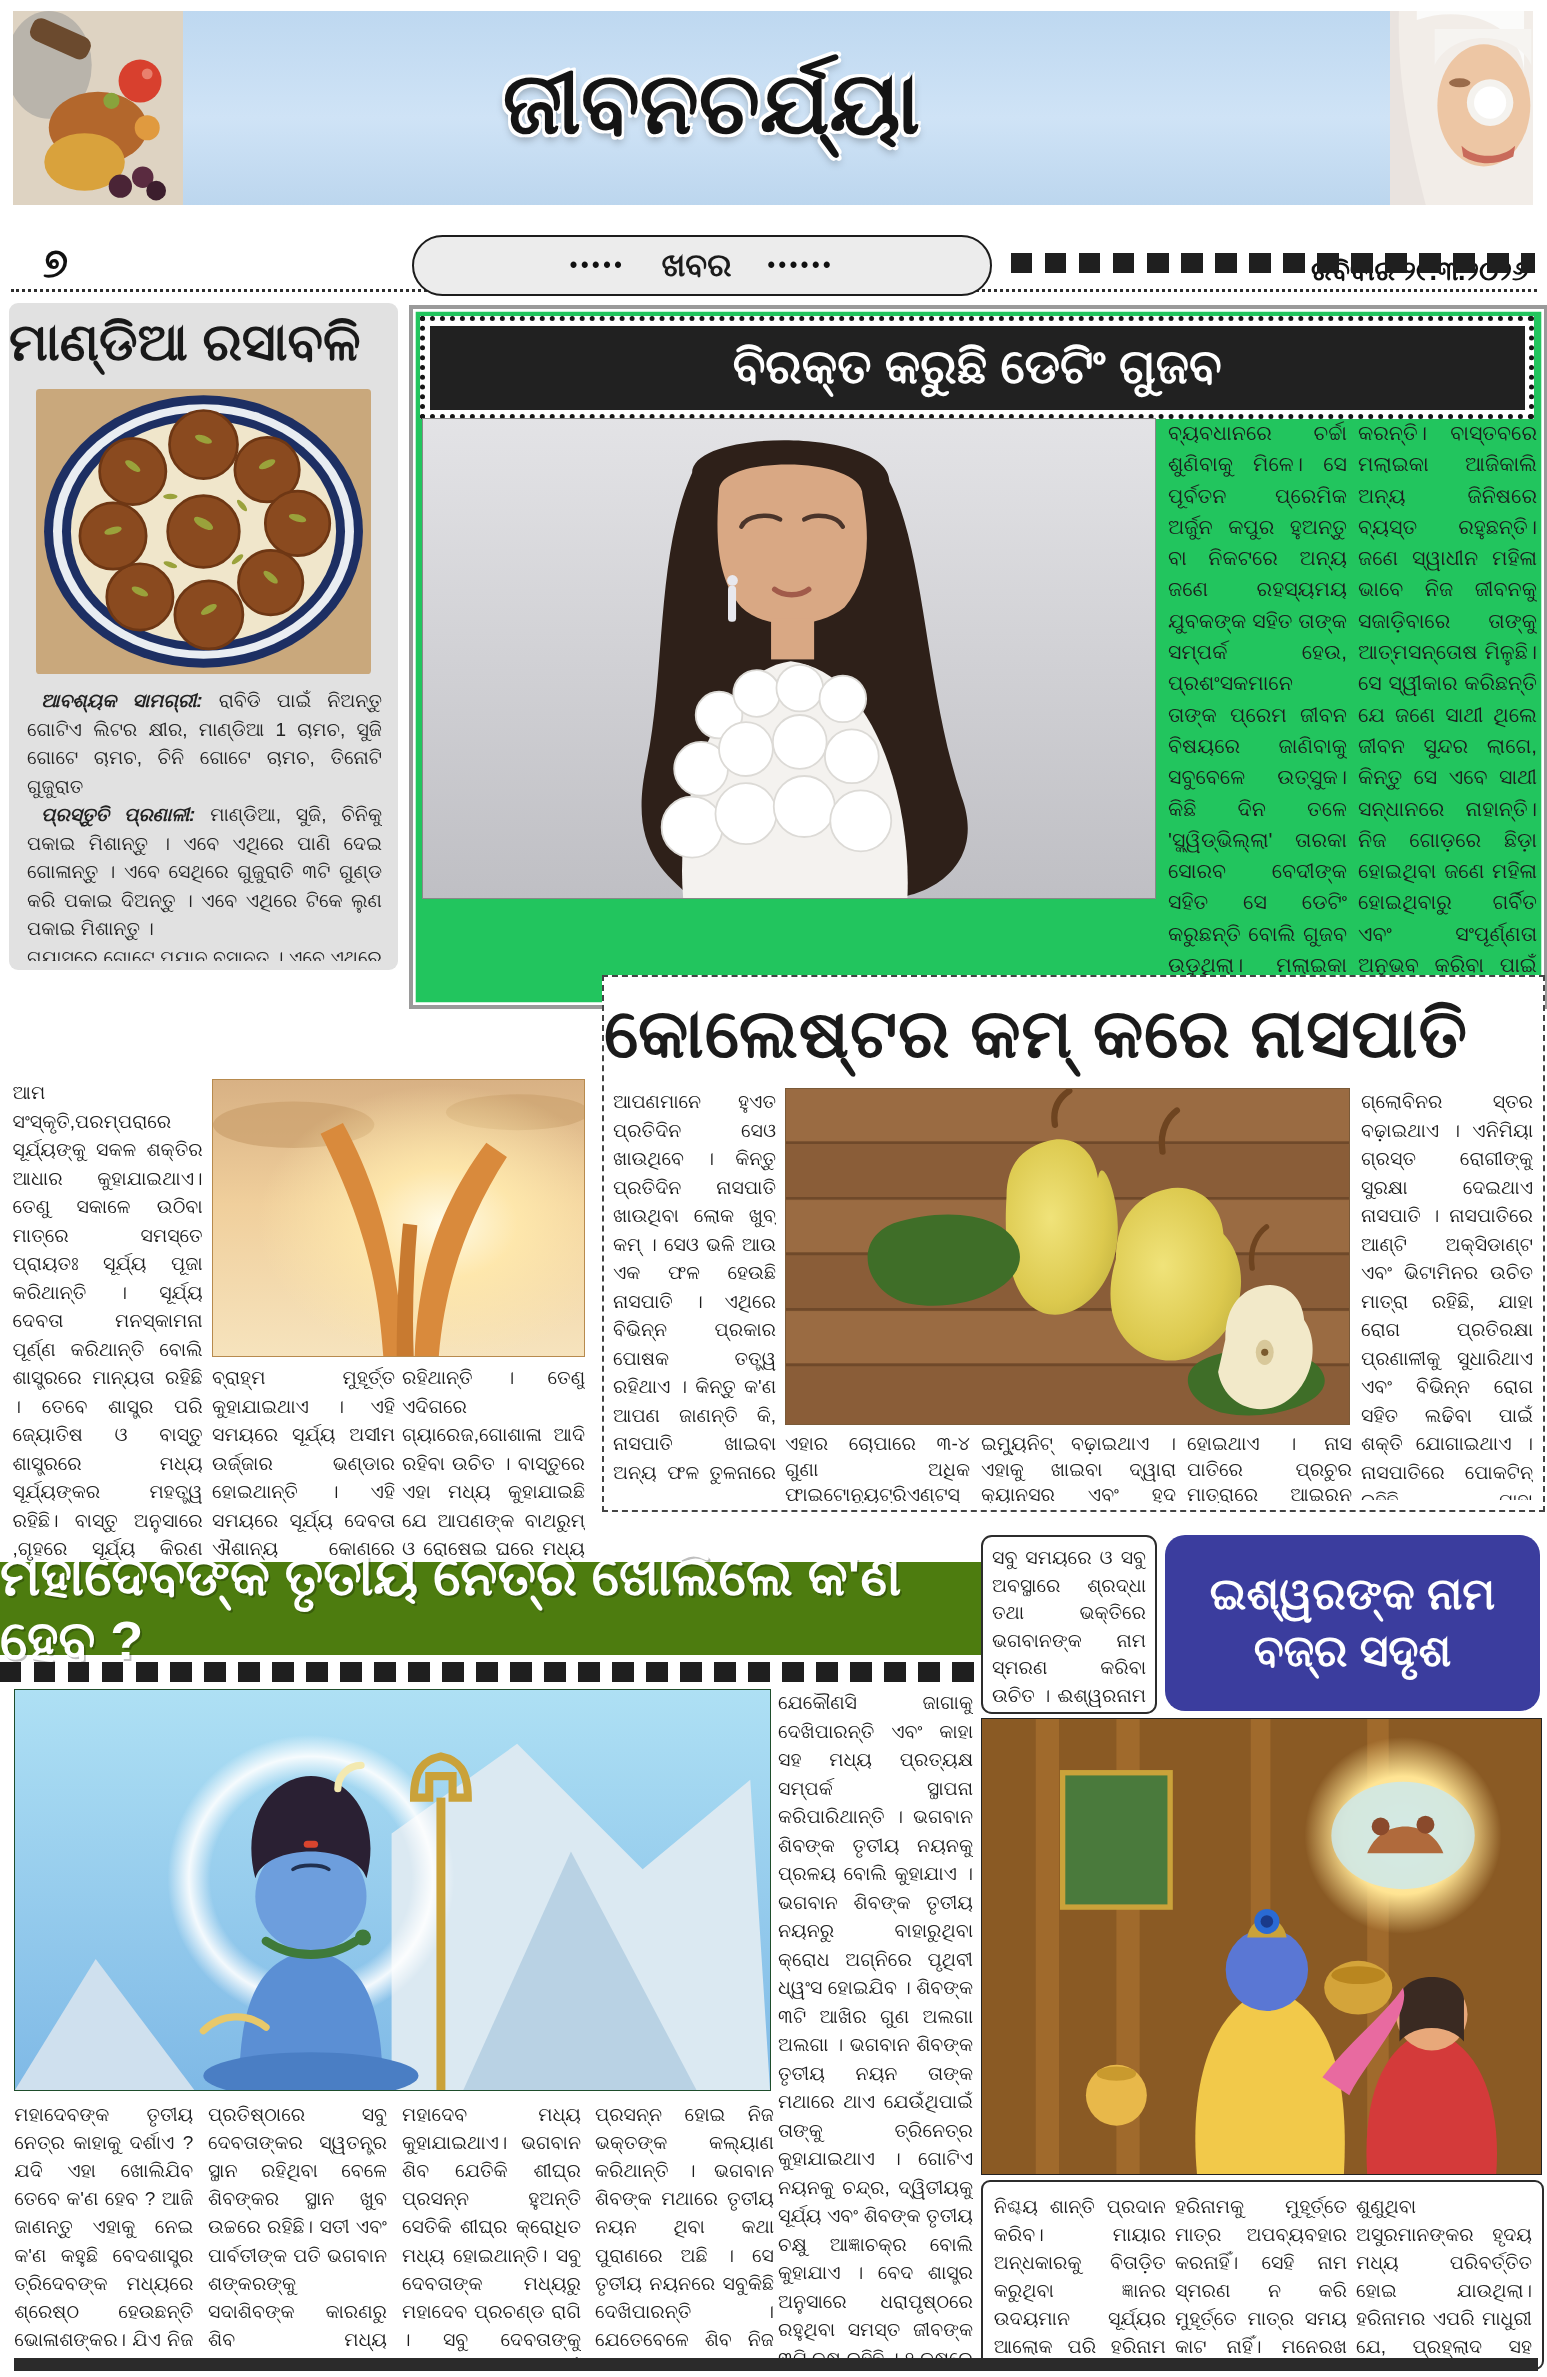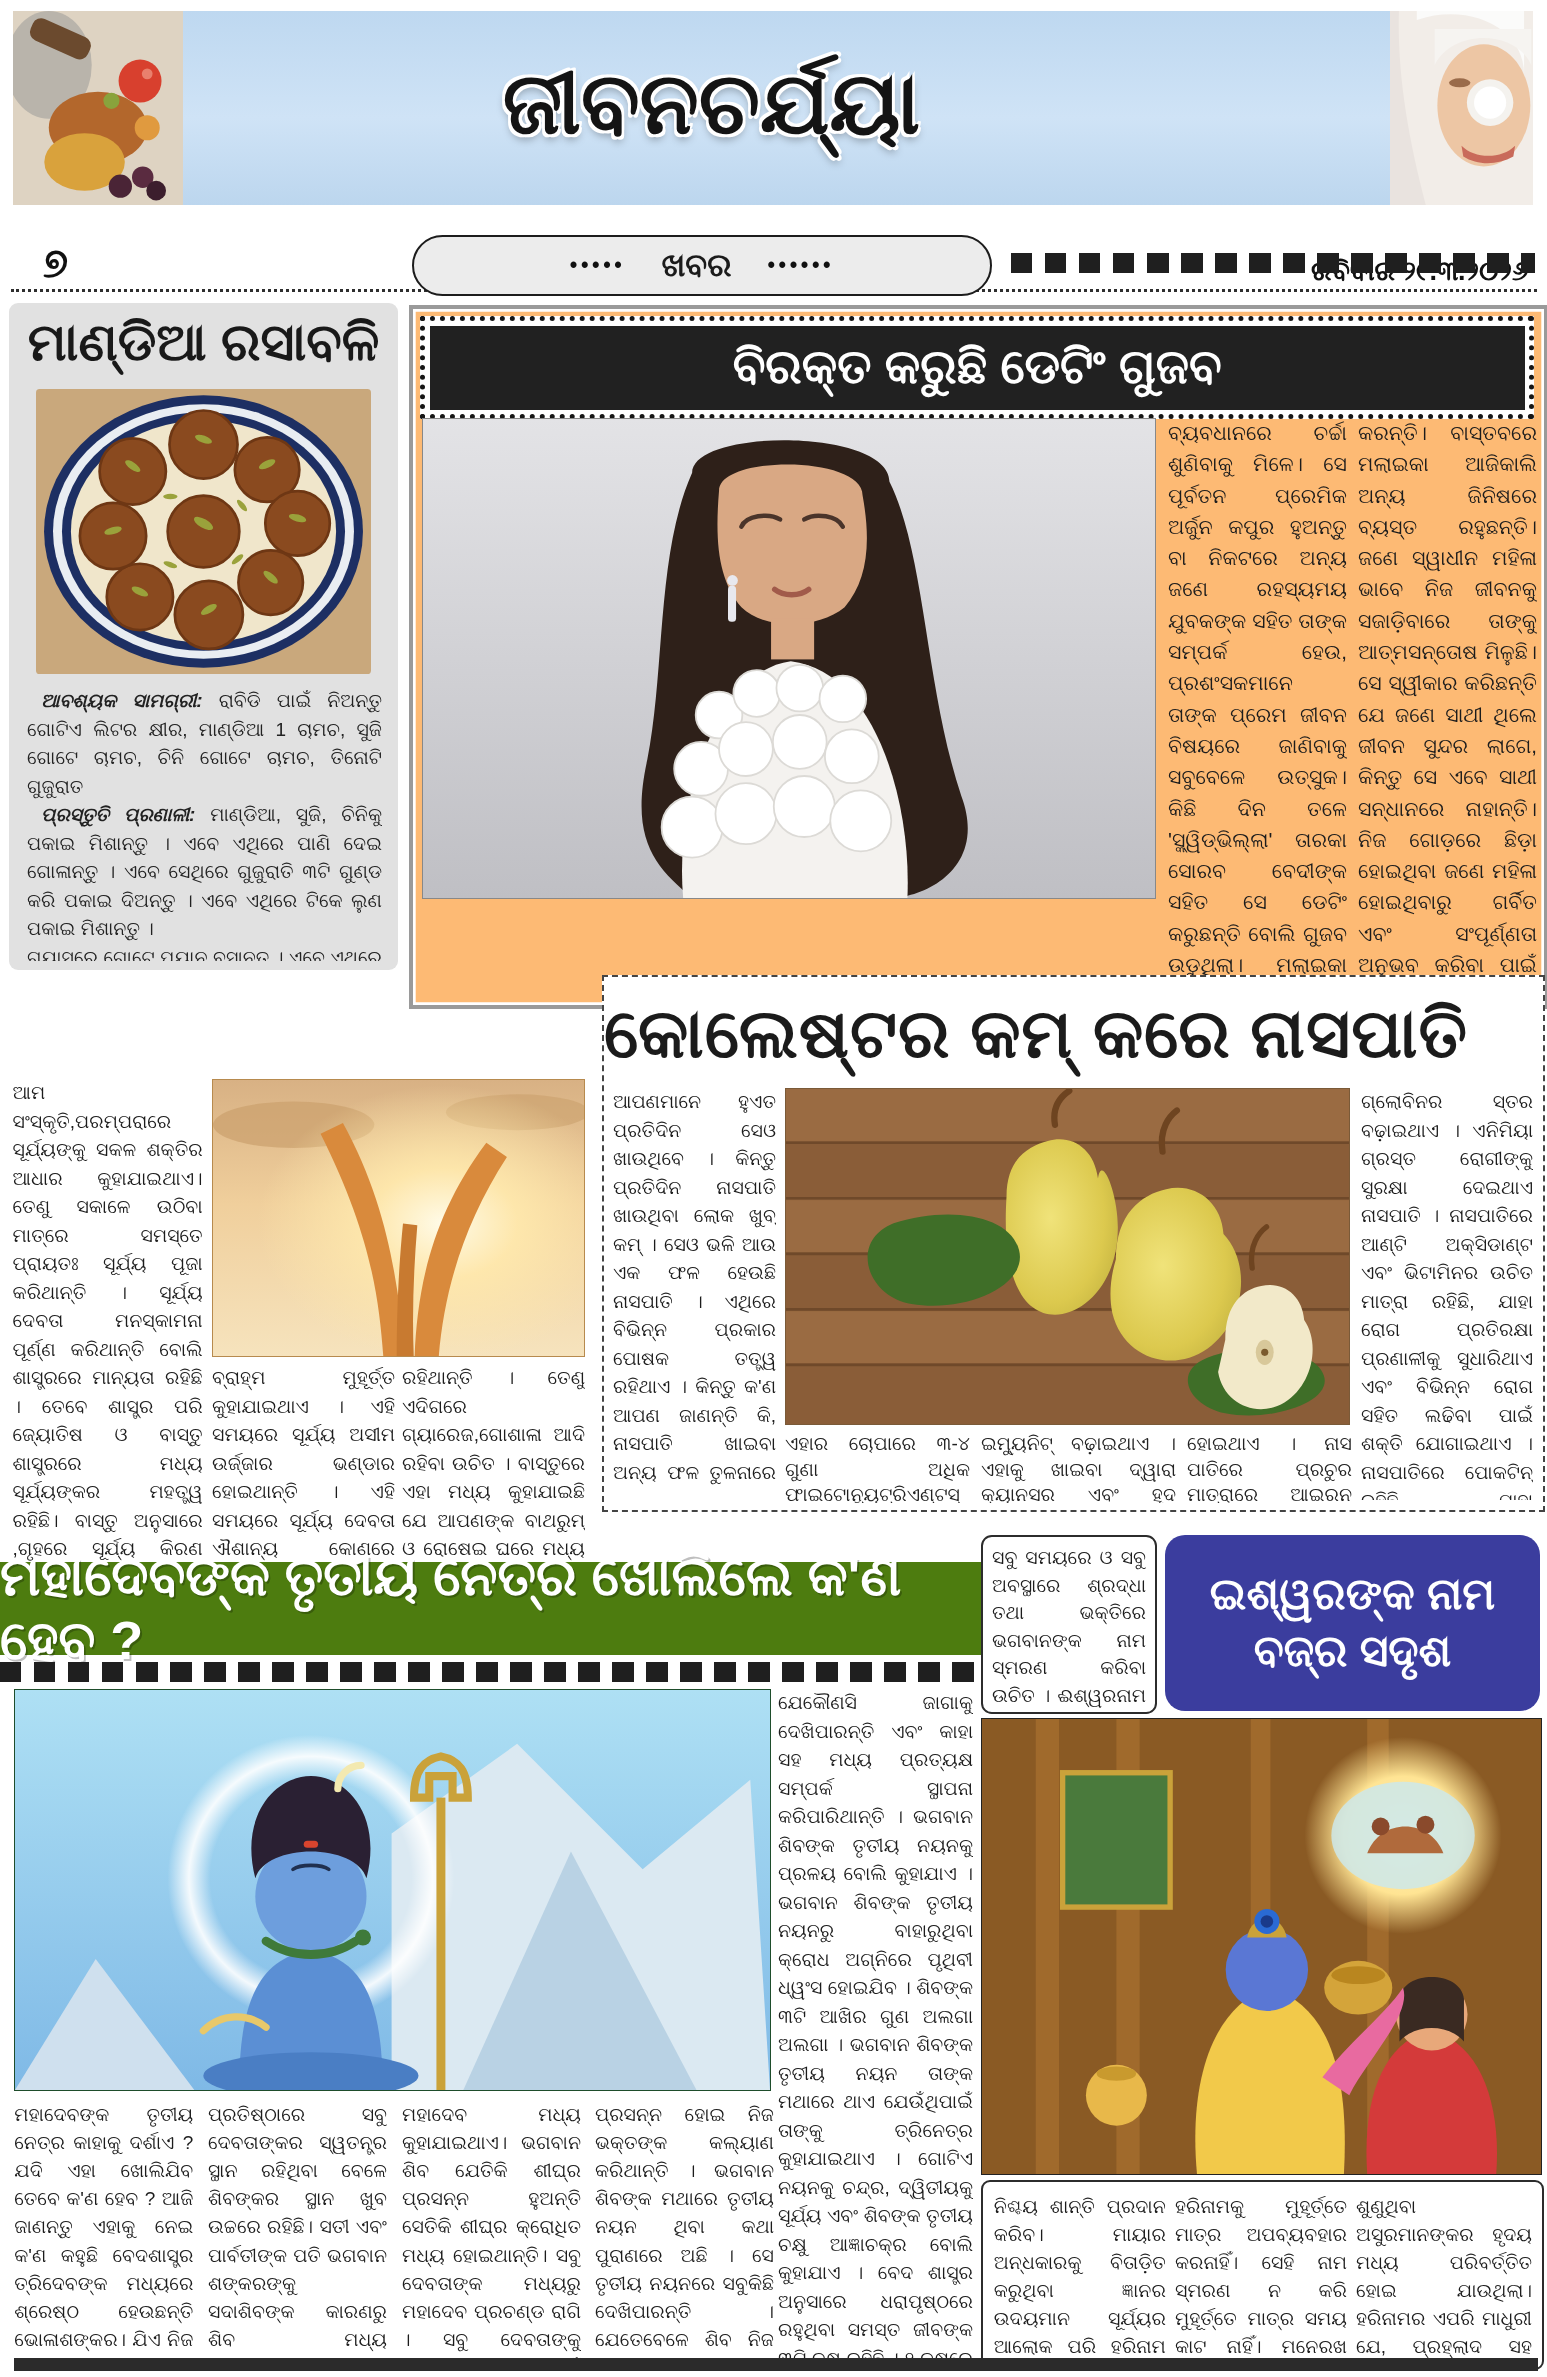--- a/index.html
+++ b/index.html
@@ -13,34 +13,34 @@
   
   .masthead{left:13.4px;top:10.8px;width:1520px;height:194px;background:linear-gradient(180deg,#bed8f0 0%,#cfe3f6 55%,#bcd6ee 100%);}
   .masthead-title{left:0;top:43px;width:1396px;text-align:center;font-size:86px;font-weight:bold;color:#141414;
     text-shadow:-2.7px -2.7px 0 #fff,2.7px -2.7px 0 #fff,-2.7px 2.7px 0 #fff,2.7px 2.7px 0 #fff,0 5.4px 9px rgba(0,0,0,.35);}
   .dateline-num{left:43px;top:240px;font-size:41px;font-weight:bold;color:#111;}
   .dateline-date{right:18px;top:256px;font-size:27px;font-weight:bold;color:#111;}
   .dot-sep{left:10.8px;top:289px;width:1526px;border-top:3.6px dotted #2e2e2e;}
 
   
   .recipe-card{left:9px;top:303px;width:389px;height:667px;background:#e1e1e1;border-radius:9px;}
-  .recipe-headline{left:0;top:9px;width:389px;text-align:center;font-size:52px;font-weight:bold;color:#191919;}
+  .recipe-headline{left:0;top:9px;width:389px;font-size:52px;font-weight:bold;color:#191919;}
   .recipe-photo{left:27px;top:86px;width:335px;height:285px;border-radius:3.6px;overflow:hidden;}
   .recipe-body{left:18px;top:384px;width:355px;height:274px;font-size:19px;line-height:1.5;color:#222;}
   .lead-label{font-weight:bold;font-style:italic;margin-left:14px;}
 
   
   .khabar-pill{left:412px;top:235px;width:576px;height:57px;background:#ececec;border:2.7px solid #1c1c1c;border-radius:30.5px;
     display:flex;align-items:center;justify-content:center;gap:36px;font-size:32px;font-weight:bold;color:#1b1b1b;}
   .khabar-dots{font-size:21.5px;letter-spacing:3.6px;color:#111;}
   .sq-dashes{height:20px;background:repeating-linear-gradient(90deg,#1f1f1f 0 21.5px,transparent 21.5px 34px);}
   .dash-top{left:1011px;top:253px;width:524px;}
 
   
-  .news-box{left:409px;top:305px;width:1131px;height:696px;border:4.5px solid #9a9a9a;box-shadow:inset 0 0 0 2.7px #fff;background:#fdba74;}
+  .news-box{left:409px;top:305px;width:1131px;height:696px;border:4.5px solid #9a9a9a;box-shadow:inset 0 0 0 2.7px #fff;background:#22c55e;}
   .news-banner-wrap{left:7.2px;top:7.2px;width:1104px;height:93px;border:5.4px dotted #161616;background:#fff;padding:0;}
   .news-banner{position:absolute;left:4.5px;top:4.5px;right:4.5px;bottom:4.5px;background:#212121;display:flex;align-items:center;justify-content:center;}
   .news-banner span{color:#fff;font-size:48px;font-weight:bold;}
   .news-photo{left:9px;top:109px;width:732px;height:479px;overflow:hidden;border:0.9px solid #888;}
   .news-caption{left:9px;top:592px;width:732px;height:41px;font-size:20.6px;font-weight:bold;color:#111;display:flex;align-items:center;justify-content:space-between;}
   .news-col{top:108px;width:179px;height:574px;font-size:20.6px;line-height:1.52;}
   .news-col1{left:755px;}
   .news-col2{left:945px;}
 
   

